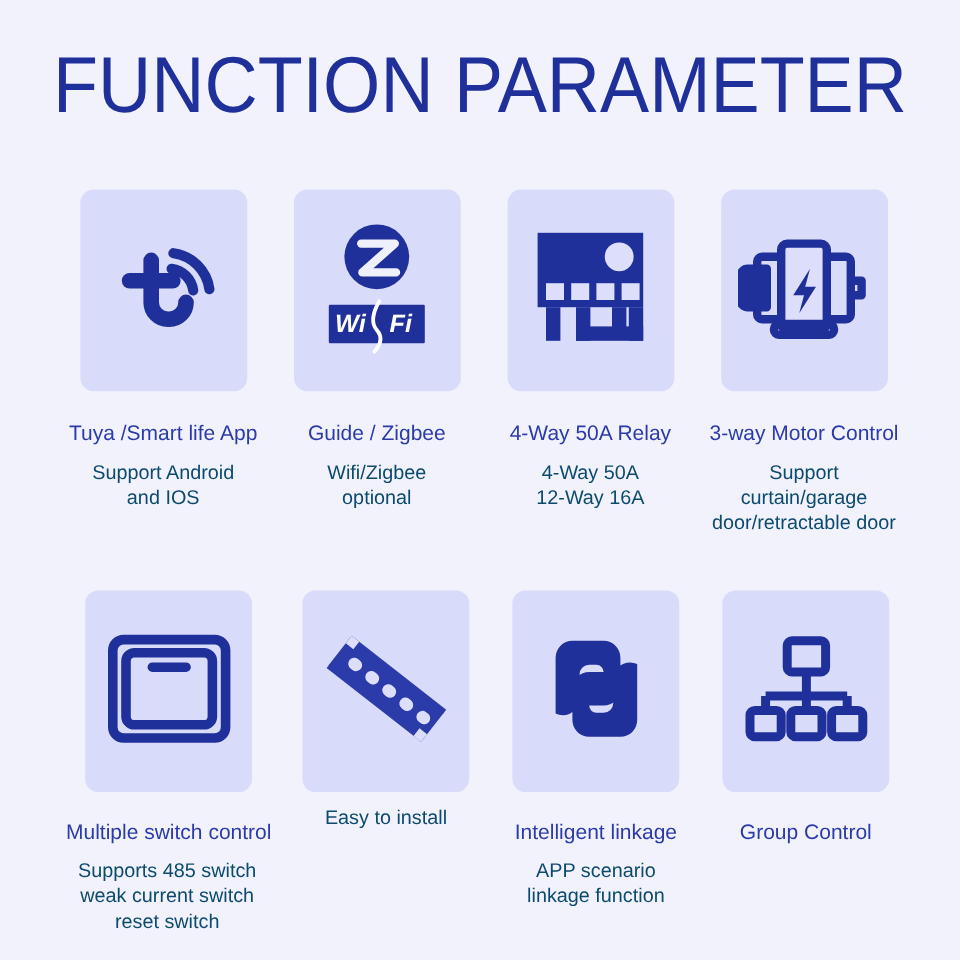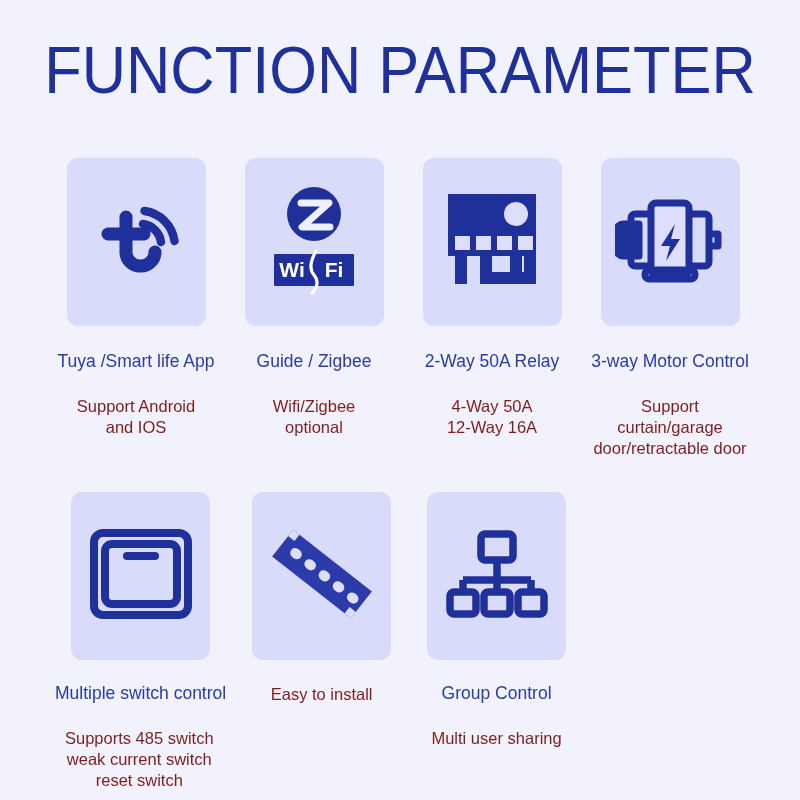--- a/index.html
+++ b/index.html
@@ -56,35 +56,36 @@
   }
   .card {
     width: 139px;
     height: 168px;
     background: #d9dbfa;
     border-radius: 11px;
     display: flex;
     align-items: center;
     justify-content: center;
     box-sizing: border-box;
+    font-style: italic;
   }
   .cap {
     margin-top: 24px;
     font-size: 17.5px;
     line-height: 22px;
     text-align: center;
     color: #2b3ba9;
     white-space: nowrap;
   }
   .sub {
-    margin-top: 24px;
+    margin-top: 12px;
     font-size: 16.5px;
     line-height: 21px;
     text-align: center;
-    color: #7f1d1d;
+    color: #0c4a6e;
     white-space: pre-line;
   }
   .sub.left {
     text-align: center;
     align-self: flex-start;
     margin-left: 10px;
   }
   .row2 .cell { margin-top: 30px; }
   .row2 .cap { margin-top: 22px; }
 </style>
@@ -142,21 +143,21 @@
             <rect x="55" y="44" width="15" height="14" fill="#dcdefb"></rect>
             <rect x="76" y="44" width="15" height="14" fill="#dcdefb"></rect>
             <rect x="13" y="64" width="12" height="28" fill="#20309a"></rect>
             <rect x="38" y="64" width="12" height="28" fill="#20309a"></rect>
             <rect x="38" y="80" width="56" height="12" fill="#20309a"></rect>
             <rect x="68" y="64" width="12" height="18" fill="#20309a"></rect>
             <rect x="82" y="64" width="12" height="28" fill="#20309a"></rect>
           </svg>
         </span>
       </div>
-      <div class="cap">2-Way 50A Relay</div>
+      <div class="cap">4-Way 50A Relay</div>
       <div class="sub">4-Way 50A
 12-Way 16A</div>
     </div>
 
     <div class="cell">
       <div class="card">
         <span>
           <svg width="110" height="92" viewBox="0 0 110 92">
             <g fill="none" stroke="#20309a" stroke-width="7" stroke-linejoin="round">
               <path d="M8 30 h16 v32 h-16 a6 6 0 0 1 -6 -6 v-20 a6 6 0 0 1 6 -6 z" fill="#20309a"></path>
@@ -208,35 +209,51 @@
               <rect x="52" y="45" width="12" height="10" rx="5" fill="#dcdefb"></rect>
               <rect x="70" y="45" width="12" height="10" rx="5" fill="#dcdefb"></rect>
               <rect x="88" y="45" width="12" height="10" rx="5" fill="#dcdefb"></rect>
             </g>
           </svg>
         </span>
       </div>
       <div class="sub">Easy to install</div>
     </div>
 
+    <div class="cell">
+      <div class="card">
+        <span>
+          <svg width="96" height="96" viewBox="0 0 96 96">
+            <path d="M14 22 a14 14 0 0 1 14 -14 h26 a14 14 0 0 1 14 14 v26 a14 14 0 0 1 -14 14
+                     h-12 a8 8 0 0 1 0 -16 h6 a6 6 0 0 0 6 -6 v-6 a6 6 0 0 0 -6 -6 h-6
+                     a8 8 0 0 0 -8 8 v20 a14 14 0 0 1 -14 14 a14 14 0 0 1 -6 -1.4 z" fill="#20309a"></path>
+            <path d="M82 74 a14 14 0 0 1 -14 14 h-26 a14 14 0 0 1 -14 -14 v-26 a14 14 0 0 1 14 -14
+                     h12 a8 8 0 0 1 0 16 h-6 a6 6 0 0 0 -6 6 v6 a6 6 0 0 0 6 6 h6
+                     a8 8 0 0 0 8 -8 v-20 a14 14 0 0 1 14 -14 a14 14 0 0 1 6 1.4 z" fill="#20309a"></path>
+          </svg>
+        </span>
+      </div>
+      <div class="cap">Intelligent linkage</div>
+      <div class="sub">APP scenario
+linkage function</div>
+    </div>
 
     <div class="cell">
       <div class="card">
         <span>
           <svg width="104" height="90" viewBox="0 0 104 90">
             <g stroke="#20309a" stroke-width="7.5" fill="none">
               <rect x="36" y="5" width="32" height="26" rx="4"></rect>
               <path d="M52 31 v20"></path>
               <path d="M18 51 H86"></path>
               <path d="M18 51 v12 M52 51 v12 M86 51 v12"></path>
               <rect x="5" y="63" width="26" height="22" rx="4"></rect>
               <rect x="39" y="63" width="26" height="22" rx="4"></rect>
               <rect x="73" y="63" width="26" height="22" rx="4"></rect>
             </g>
           </svg>
         </span>
       </div>
       <div class="cap">Group Control</div>
-      <div class="sub">Multi user sharing</div>
     </div>
   </div>
 
 </div>
 
 </body></html>

